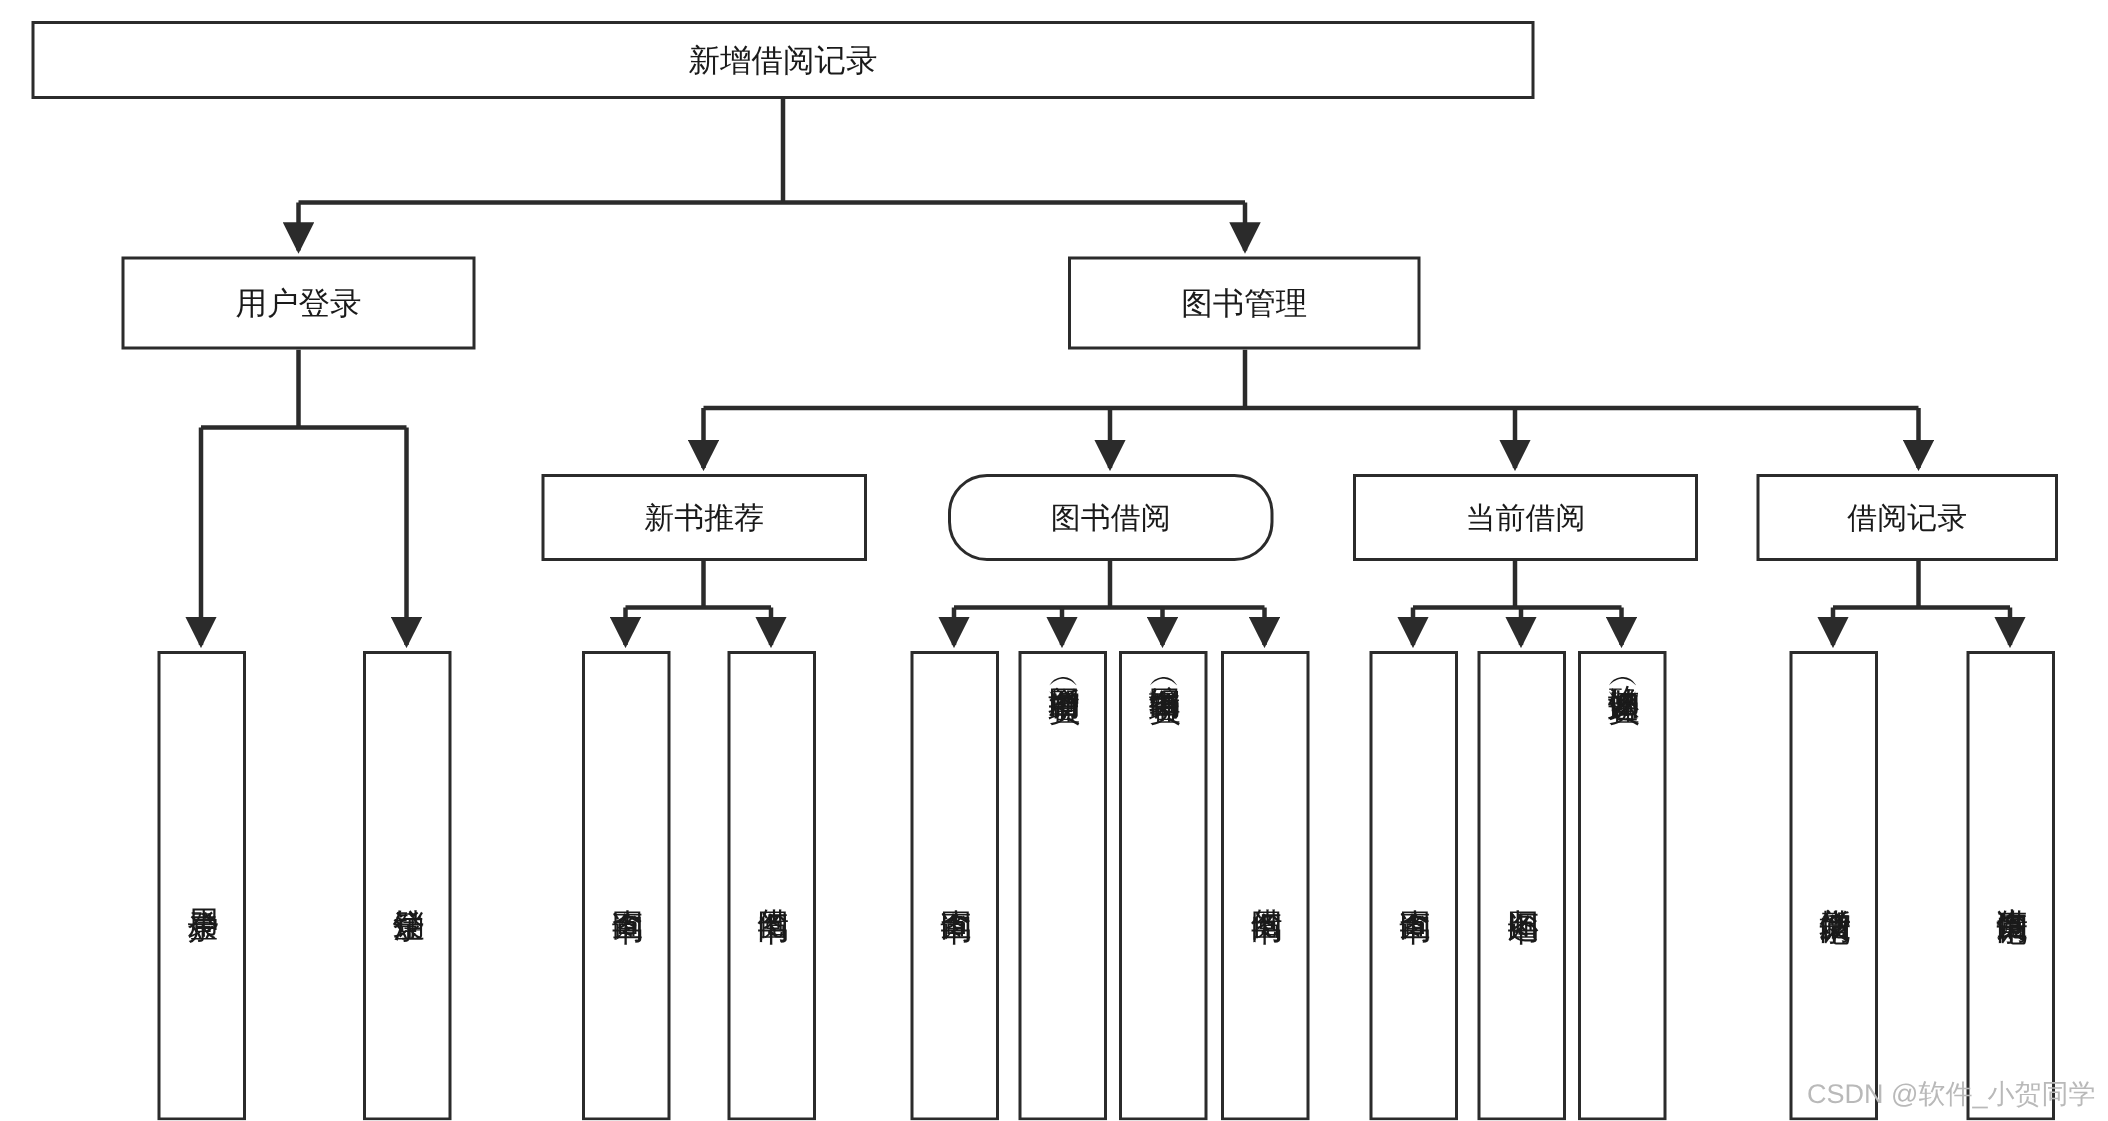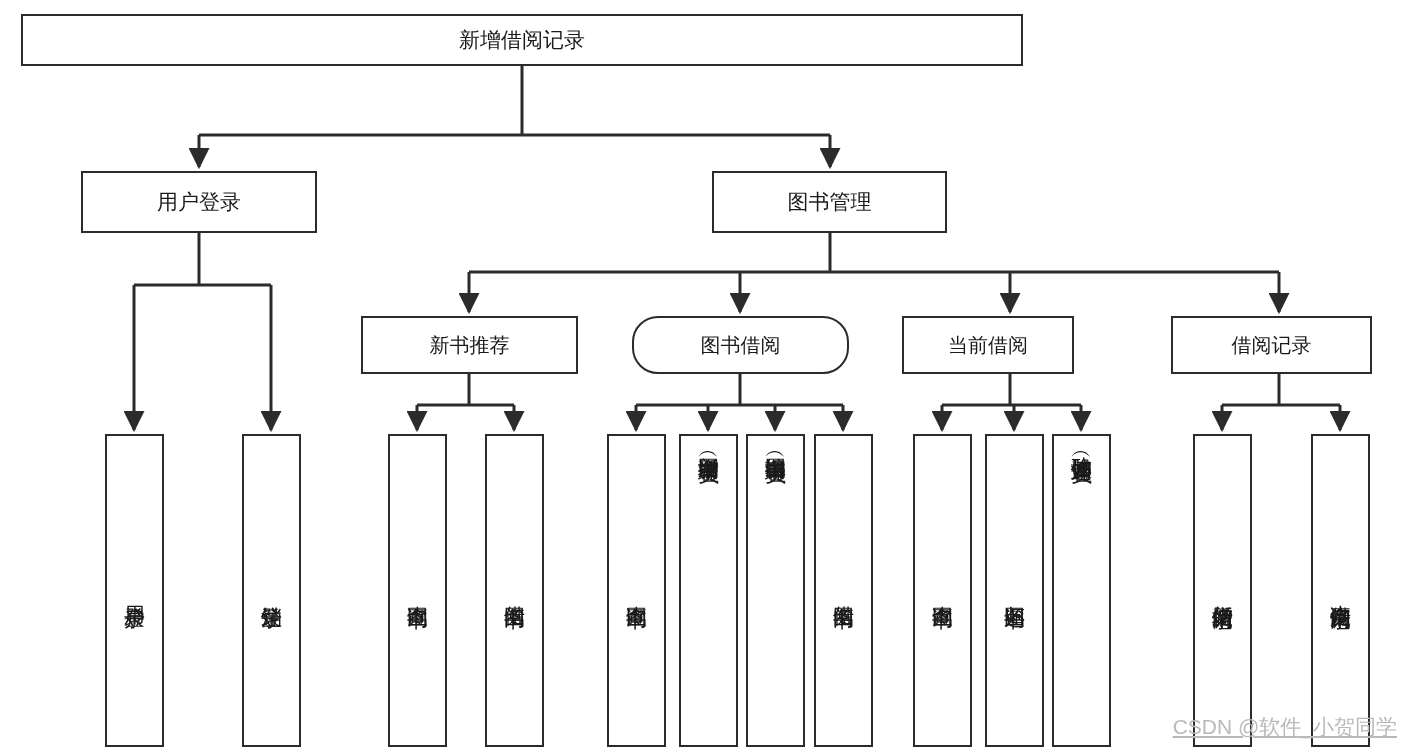--- a/index.html
+++ b/index.html
@@ -55,25 +55,24 @@
     justify-content: center;
     padding: 4px 0;
   }
   .node.leaf.top-aligned {
     justify-content: flex-start;
   }
   .watermark {
     position: absolute;
     right: 8px;
     bottom: 6px;
-    font-size: 21px;
+    font-size: 18px;
     color: #b9b9b9;
     white-space: nowrap;
     z-index: 5;
-    text-decoration: underline;
   }
 </style>
 </head>
 <body>
 
 <div id="canvas">
 
   <svg id="edges" viewBox="0 0 1405 747" xmlns="http://www.w3.org/2000/svg">
     <defs>
       <marker id="arrow" viewBox="0 0 10 10" refX="9" refY="5" markerWidth="7" markerHeight="7" orient="auto-start-reverse">
@@ -124,21 +123,21 @@
     </g>
   </svg>
 
   <div class="node root" style="left:21px;top:14px;width:1002px;height:52px;">新增借阅记录</div>
 
   <div class="node lvl1" style="left:81px;top:171px;width:236px;height:62px;">用户登录</div>
   <div class="node lvl2" style="left:361px;top:316px;width:217px;height:58px;">新书推荐</div>
 
   <div class="node lvl1" style="left:712px;top:171px;width:235px;height:62px;">图书管理</div>
   <div class="node lvl2" style="left:632px;top:316px;width:217px;height:58px;border-radius:26px;">图书借阅</div>
-  <div class="node lvl2" style="left:902px;top:316px;width:172px;height:58px;">当前借阅</div>
+  <div class="node lvl2" style="left:902px;top:316px;width:230px;height:58px;">当前借阅</div>
   <div class="node lvl2" style="left:1171px;top:316px;width:201px;height:58px;">借阅记录</div>
 
   <div class="node leaf" style="left:105px;top:434px;width:59px;height:313px;">用户登录</div>
   <div class="node leaf" style="left:242px;top:434px;width:59px;height:313px;">注销登录</div>
 
   <div class="node leaf" style="left:388px;top:434px;width:59px;height:313px;">查询图书</div>
   <div class="node leaf" style="left:485px;top:434px;width:59px;height:313px;">借阅图书</div>
 
   <div class="node leaf" style="left:607px;top:434px;width:59px;height:313px;">查询图书</div>
   <div class="node leaf top-aligned" style="left:679px;top:434px;width:59px;height:313px;">新增图书（管理员）</div>

